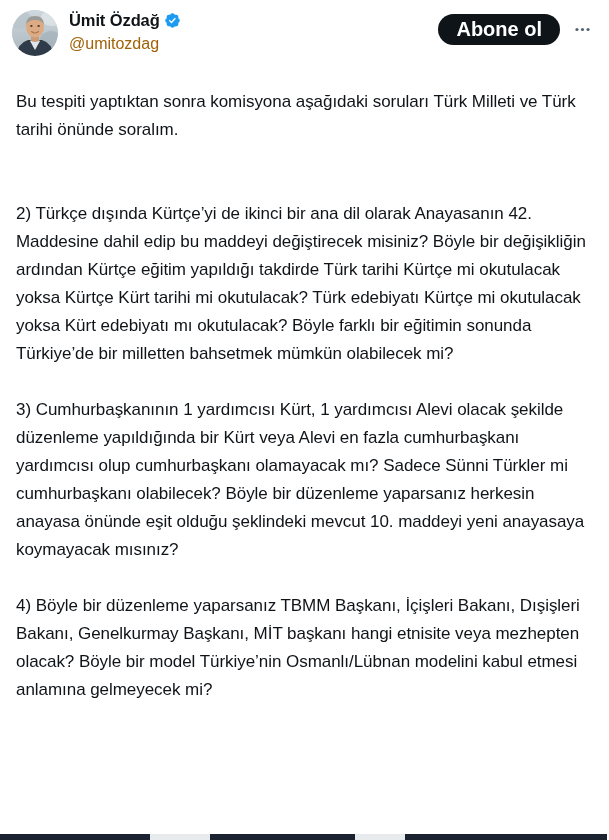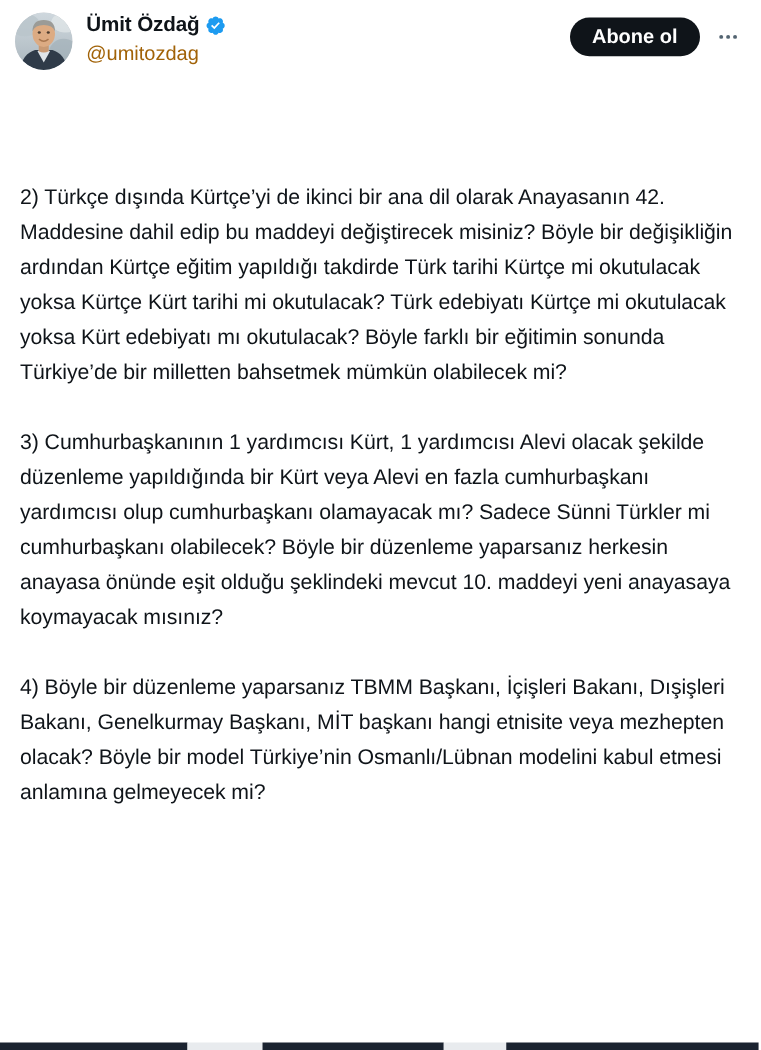--- a/index.html
+++ b/index.html
@@ -82,21 +82,21 @@
     align-items: center;
     flex: 0 0 auto;
     padding-top: 4px;
   }
   .subscribe-button {
     background: #0f1419;
     color: #ffffff;
     border: none;
     border-radius: 999px;
     font-family: inherit;
-    font-size: 16px;
+    font-size: 20px;
     font-weight: bold;
     padding: 0 18px;
     height: 31px;
     line-height: 31px;
     cursor: pointer;
     white-space: nowrap;
   }
   .more-button {
     margin-left: 9px;
     width: 26px;
@@ -204,20 +204,21 @@
             <circle cx="12" cy="12" r="2"></circle>
             <circle cx="19" cy="12" r="2"></circle>
           </g>
         </svg>
       </div>
     </div>
   </div>
 
   <div class="tweet-body">
     <div class="para-gap"></div>
+    <p class="tweet-paragraph">Bu tespiti yaptıktan sonra komisyona aşağıdaki soruları Türk Milleti ve Türk tarihi önünde soralım.</p>
     <div class="para-gap"></div>
     <div class="para-gap"></div>
     <p class="tweet-paragraph">2) Türkçe dışında Kürtçe’yi de ikinci bir ana dil olarak Anayasanın 42. Maddesine dahil edip bu maddeyi değiştirecek misiniz? Böyle bir değişikliğin ardından Kürtçe eğitim yapıldığı takdirde Türk tarihi Kürtçe mi okutulacak yoksa Kürtçe Kürt tarihi mi okutulacak? Türk edebiyatı Kürtçe mi okutulacak yoksa Kürt edebiyatı mı okutulacak? Böyle farklı bir eğitimin sonunda Türkiye’de bir milletten bahsetmek mümkün olabilecek mi?</p>
     <div class="para-gap"></div>
     <p class="tweet-paragraph">3) Cumhurbaşkanının 1 yardımcısı Kürt, 1 yardımcısı Alevi olacak şekilde düzenleme yapıldığında bir Kürt veya Alevi en fazla cumhurbaşkanı yardımcısı olup cumhurbaşkanı olamayacak mı? Sadece Sünni Türkler mi cumhurbaşkanı olabilecek? Böyle bir düzenleme yaparsanız herkesin anayasa önünde eşit olduğu şeklindeki mevcut 10. maddeyi yeni anayasaya koymayacak mısınız?</p>
     <div class="para-gap"></div>
     <p class="tweet-paragraph">4) Böyle bir düzenleme yaparsanız TBMM Başkanı, İçişleri Bakanı, Dışişleri Bakanı, Genelkurmay Başkanı, MİT başkanı hangi etnisite veya mezhepten olacak? Böyle bir model Türkiye’nin Osmanlı/Lübnan modelini kabul etmesi anlamına gelmeyecek mi?</p>
 
   </div>
 

